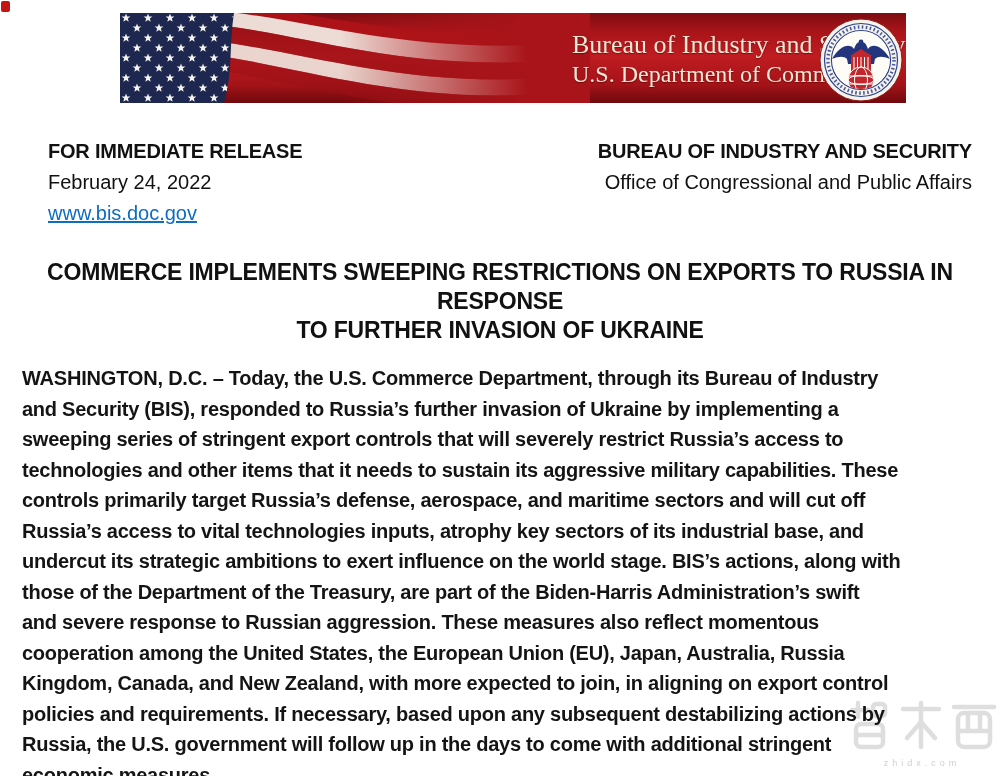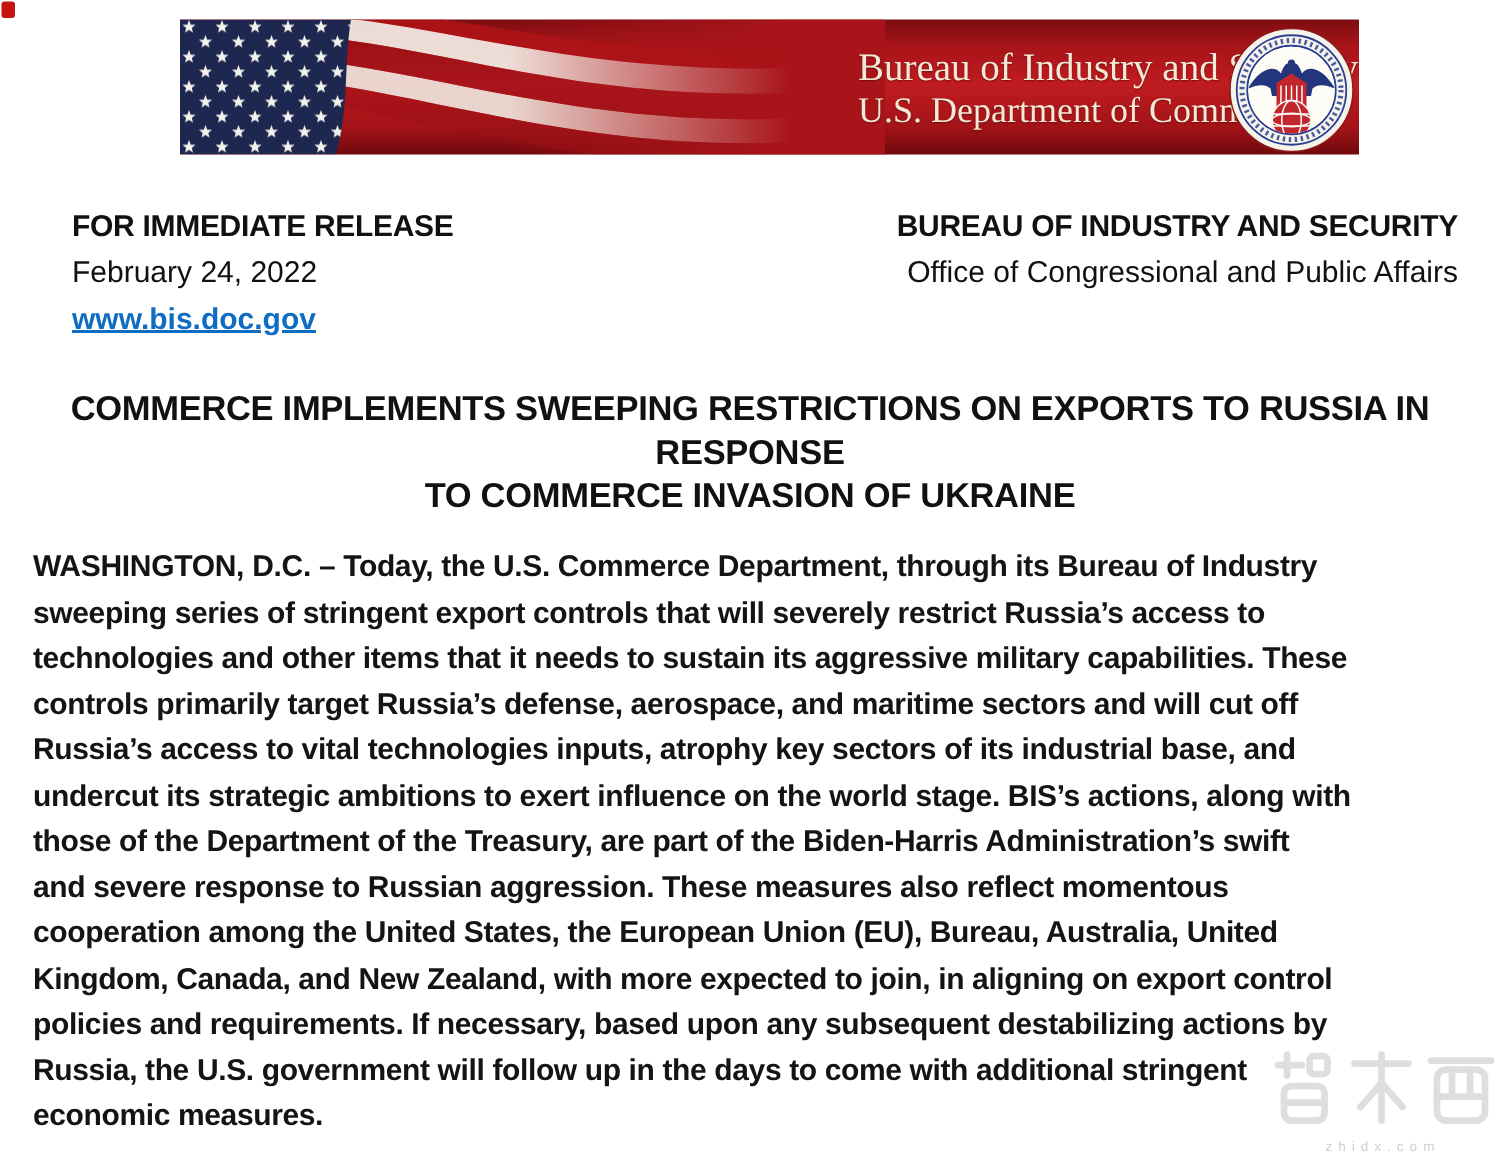--- a/index.html
+++ b/index.html
@@ -36,21 +36,21 @@
   .banner-line2{ font-size:24px; line-height:28px; }
   .seal-svg{ position:absolute; right:3px; top:5px; display:block; }
   
   .release-row{
     position:absolute; top:136px; left:22px; right:28px;
     display:flex; justify-content:space-between;
     font-size:20px; line-height:31px; color:#111;margin-left:26px;
   }
   .release-right{ text-align:right; }
   .bold-line{ font-weight:bold; letter-spacing:-0.2px; }
-  a.link{ color:#0e6cc2; text-decoration:underline; cursor:pointer;font-weight:bold; }
+  a.link{ color:#0e6cc2; text-decoration:underline; cursor:pointer; }
   
   .headline{
     position:absolute; top:258px; left:0; width:1000px; margin:0;
     text-align:center; font-size:23px; font-weight:bold;
     line-height:29px; letter-spacing:-0.2px; color:#111;
   }
   
   .bodytext{
     position:absolute; top:363px; left:22px; right:8px;
     font-size:20px; line-height:30.5px;
@@ -155,33 +155,34 @@
     <div><a class="link">www.bis.doc.gov</a></div>
   </div>
   <div class="release-right">
     <div class="bold-line">BUREAU OF INDUSTRY AND SECURITY</div>
     <div>Office of Congressional and Public Affairs</div>
   </div>
 </section>
 
 <h1 class="headline">
   <div>COMMERCE IMPLEMENTS SWEEPING RESTRICTIONS ON EXPORTS TO RUSSIA IN RESPONSE</div>
-  <div>TO COMMERCE INVASION OF UKRAINE</div>
+  <div>TO FURTHER INVASION OF UKRAINE</div>
 </h1>
 
 <main class="bodytext">
   <div class="line"><strong>WASHINGTON, D.C.</strong><span> – Today, the U.S. Commerce Department, through its Bureau of Industry</span></div>
+  <div class="line">and Security (BIS), responded to Russia’s further invasion of Ukraine by implementing a</div>
   <div class="line">sweeping series of stringent export controls that will severely restrict Russia’s access to</div>
   <div class="line">technologies and other items that it needs to sustain its aggressive military capabilities. These</div>
   <div class="line">controls primarily target Russia’s defense, aerospace, and maritime sectors and will cut off</div>
   <div class="line">Russia’s access to vital technologies inputs, atrophy key sectors of its industrial base, and</div>
   <div class="line">undercut its strategic ambitions to exert influence on the world stage. BIS’s actions, along with</div>
   <div class="line">those of the Department of the Treasury, are part of the Biden-Harris Administration’s swift</div>
   <div class="line">and severe response to Russian aggression. These measures also reflect momentous</div>
-  <div class="line">cooperation among the United States, the European Union (EU), Bureau, Australia, United</div>
+  <div class="line">cooperation among the United States, the European Union (EU), Japan, Australia, Russia</div>
   <div class="line">Kingdom, Canada, and New Zealand, with more expected to join, in aligning on export control</div>
   <div class="line">policies and requirements. If necessary, based upon any subsequent destabilizing actions by</div>
   <div class="line">Russia, the U.S. government will follow up in the days to come with additional stringent</div>
   <div class="line">economic measures.</div>
 </main>
 
 <div class="watermark">
   <svg width="148" height="52" viewBox="0 0 148 52" aria-hidden="true" fill="none" stroke="#d6d6d6" stroke-width="4.5" stroke-linecap="round" stroke-linejoin="round" opacity="0.8">
 
     <g>

